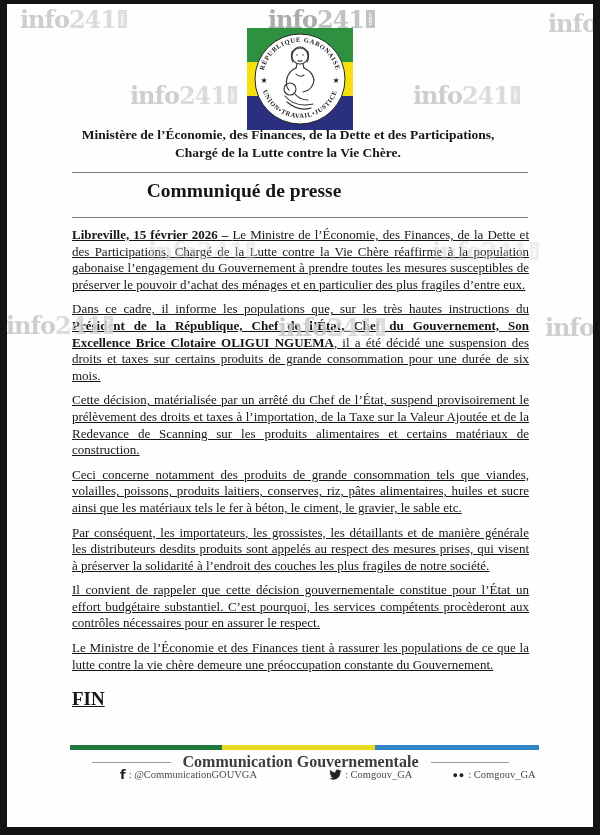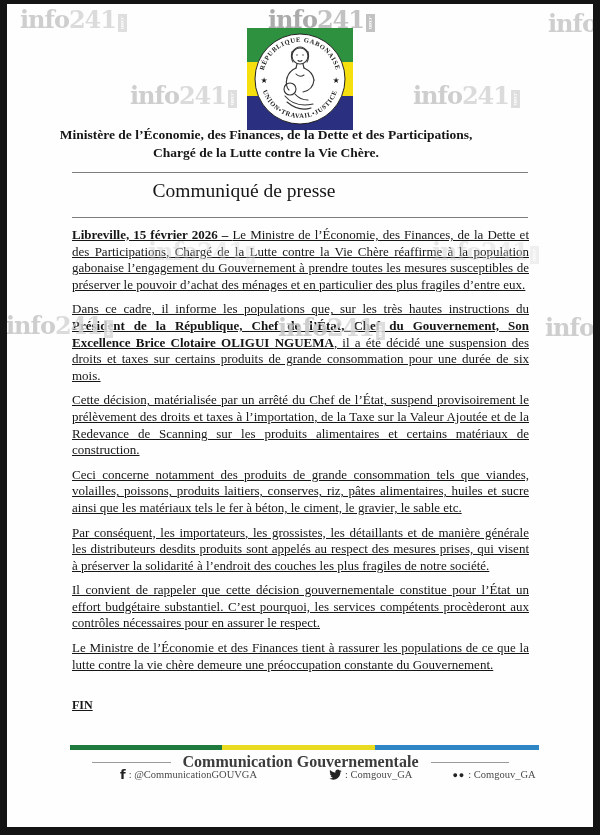--- a/index.html
+++ b/index.html
@@ -6,49 +6,49 @@
   #frame{position:relative;width:600px;height:835px;background:#fefefe;overflow:hidden;
          font-family:"Liberation Serif","DejaVu Serif",serif;color:#161616;}
   
   .bar{position:absolute;background:#141414;z-index:10;}
   .bar-top{left:0;top:0;width:600px;height:4px;}
   .bar-left{left:0;top:0;width:7px;height:835px;}
   .bar-right{right:0;top:0;width:7px;height:835px;}
   .bar-bottom{left:0;bottom:0;width:600px;height:8px;}
 
   
-  .wm{position:absolute;z-index:6;display:flex;align-items:flex-end;
+  .wm{position:absolute;z-index:6;display:flex;align-items:center;
       font-family:"DejaVu Serif","Liberation Serif",serif;font-weight:bold;
       font-size:24px;line-height:24px;letter-spacing:-1px;white-space:nowrap;
       color:#c6c6c6;opacity:.85;pointer-events:none;}
   .wm .n2{color:#d6d6d6;}
   .wm .com{display:inline-block;width:9px;height:18px;background:#d9d9d9;margin-left:2px;margin-top:-2px;
            font-size:5px;letter-spacing:0;color:#ffffff;writing-mode:vertical-rl;text-align:center;line-height:9px;}
   .wm.dark{color:#a3a3a3;opacity:.9;}
   .wm.dark .n2{color:#bcbcbc;}
   .wm.dark .com{background:#bcbcbc;}
   .wm.faint{opacity:.4;}
 
   
   #logo{position:absolute;left:247px;top:28px;width:106px;height:102px;z-index:2;}
 
   
   .ministry{position:absolute;left:0;top:126px;width:532px;text-align:center;
-            font-weight:bold;font-size:13.5px;line-height:17.5px;z-index:2;}
+            font-weight:bold;font-size:13.5px;line-height:17.5px;z-index:2;padding-left:22px;}
   .rule{position:absolute;left:72px;width:456px;height:1px;background:#7d7d7d;z-index:2;}
   .rule1{top:172px;} .rule2{top:217px;}
   .doc-title{position:absolute;left:0;top:180px;width:488px;text-align:center;
-             font-weight:normal;font-size:19.5px;z-index:2;}
+             font-weight:bold;font-size:19.5px;z-index:2;}
 
   
   .content{position:absolute;left:72px;top:227px;width:457px;z-index:3;
            font-size:13px;line-height:16.6px;text-align:justify;text-decoration:underline;}
   .content p{margin:0 0 8px 0;}
   .content p.last{}
-  .fin{font-weight:bold;margin-top:24px;font-size:12px;}
+  .fin{font-weight:bold;margin-top:18px;font-size:19px;}
 
   
   .tricolor{position:absolute;left:70px;top:745px;width:469px;height:5px;display:flex;z-index:3;}
   .tricolor .seg{height:5px;}
   .seg-green{flex:1;background:#1e7b3d;}
   .seg-yellow{flex:1;background:#e9dc20;}
   .seg-blue{flex:1.08;background:#2e86c4;}
   .banner{position:absolute;left:72px;top:753px;width:457px;display:flex;align-items:center;z-index:3;
           padding:0;box-sizing:border-box;}
   .banner .line{flex:1;height:1px;background:#9a9a9a;margin:0 12px;}

